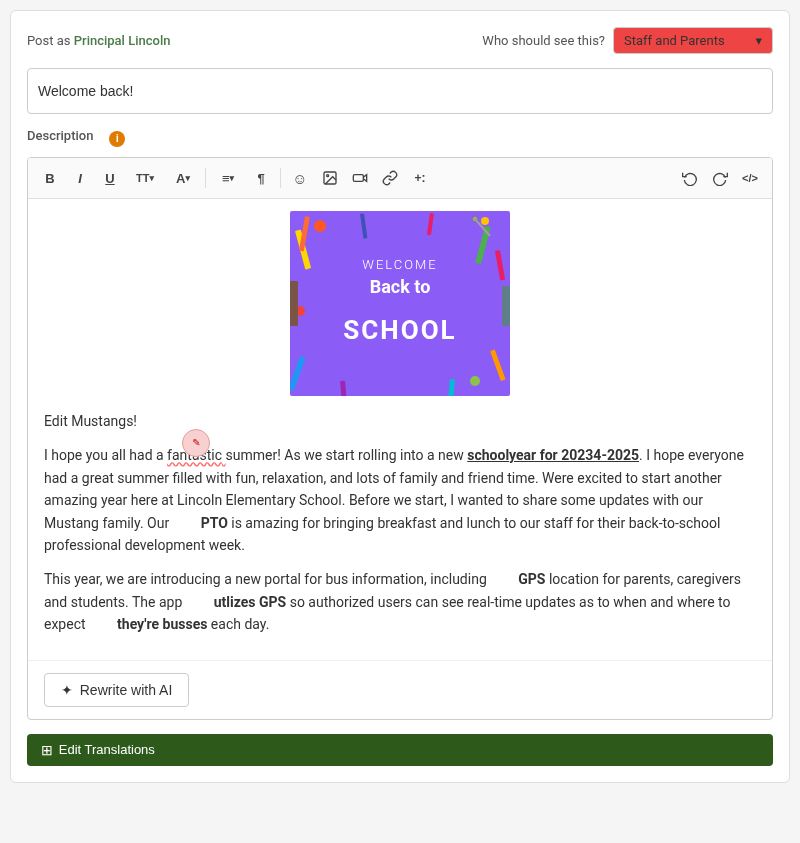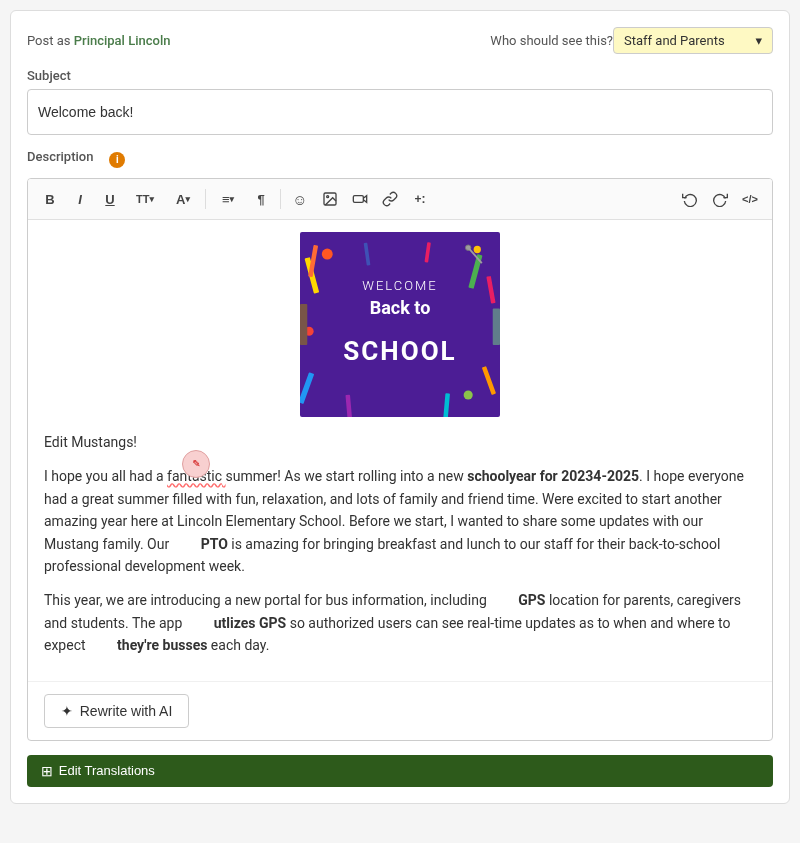--- a/index.html
+++ b/index.html
@@ -69,30 +69,31 @@
       color: #555;
     }
     .post-as-link {
       color: #4a7c4a;
       text-decoration: none;
       font-weight: 500;
     }
     .who-sees {
       display: flex;
       align-items: center;
+      gap: 8px;
       font-size: 13px;
       color: #555;
     }
     .who-select {
       display: flex;
       align-items: center;
       border: 1px solid #ccc;
       border-radius: 4px;
       padding: 5px 10px;
-      background: #fef9c3;
+      background: #ef4444;
       cursor: pointer;
       gap: 6px;
       font-size: 13px;
       color: #333;
       min-width: 160px;
       justify-content: space-between;
     }
     .subject-section { margin-bottom: 14px; }
     .subject-input {
       width: 100%;
@@ -164,23 +165,23 @@
       font-size: 14px;
       color: #333;
       line-height: 1.6;
     }
     .editor-image-wrapper {
       display: flex;
       justify-content: center;
       margin-bottom: 14px;
     }
     .school-image {
-      width: 200px;
+      width: 220px;
       height: 185px;
-      background: #4c1d95;
+      background: #8b5cf6;
       border-radius: 2px;
       display: flex;
       align-items: center;
       justify-content: center;
       position: relative;
       overflow: hidden;
     }
     .school-image-inner {
       text-align: center;
     }
@@ -211,20 +212,21 @@
       top: 0; left: 0;
       pointer-events: none;
     }
     .paragraph { margin-bottom: 12px; }
     .highlight-word {
       text-decoration: underline wavy #ff6b6b;
       cursor: pointer;
       position: relative;
     }
     .underline-bold {
+      text-decoration: underline;
       font-weight: bold;
     }
     .bold-text { font-weight: bold; padding-left: 28px; }
     .rewrite-btn-row {
       padding: 12px 16px;
       border-top: 1px solid #f0f0f0;
     }
     .rewrite-btn {
       display: inline-flex;
       align-items: center;
@@ -275,21 +277,20 @@
     <div class="who-sees">
       <span>Who should see this?</span>
       <div class="who-select">
         <span>Staff and Parents</span>
         <span>▾</span>
       </div>
     </div>
   </div>
 
   <div class="subject-section">
-    <div class="field-label">Subject</div>
     <input class="subject-input" type="text" value="Welcome back!" style="">
   </div>
 
   <div class="description-section">
     <div class="desc-label-row">
       <span class="field-label">Description</span>
       <span class="info-icon">i</span>
     </div>
 
     <div class="editor-border">

